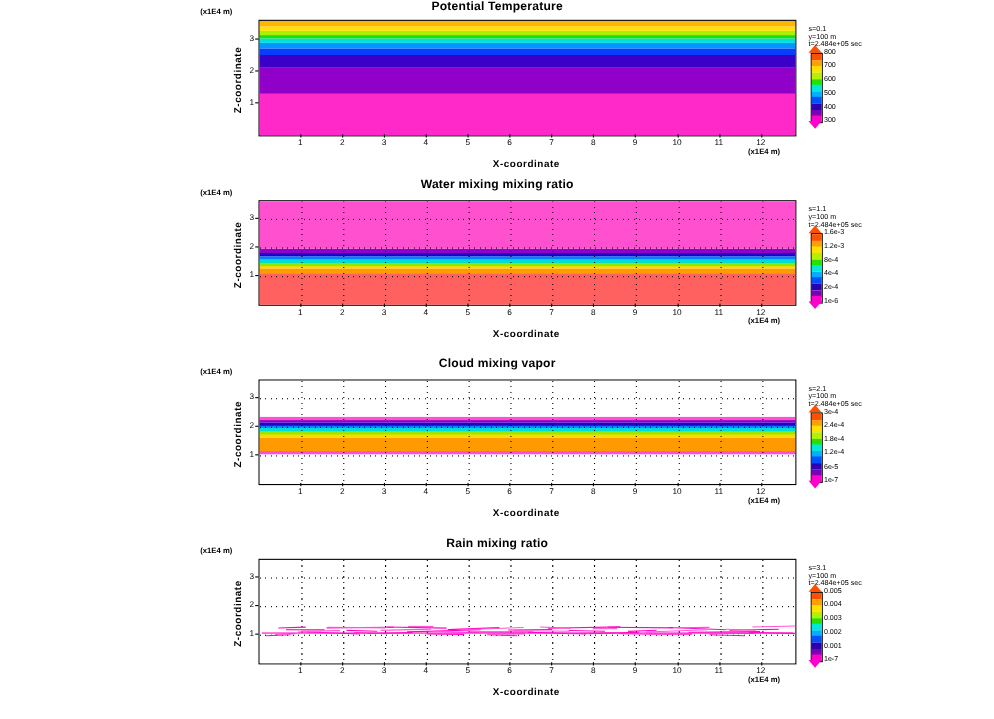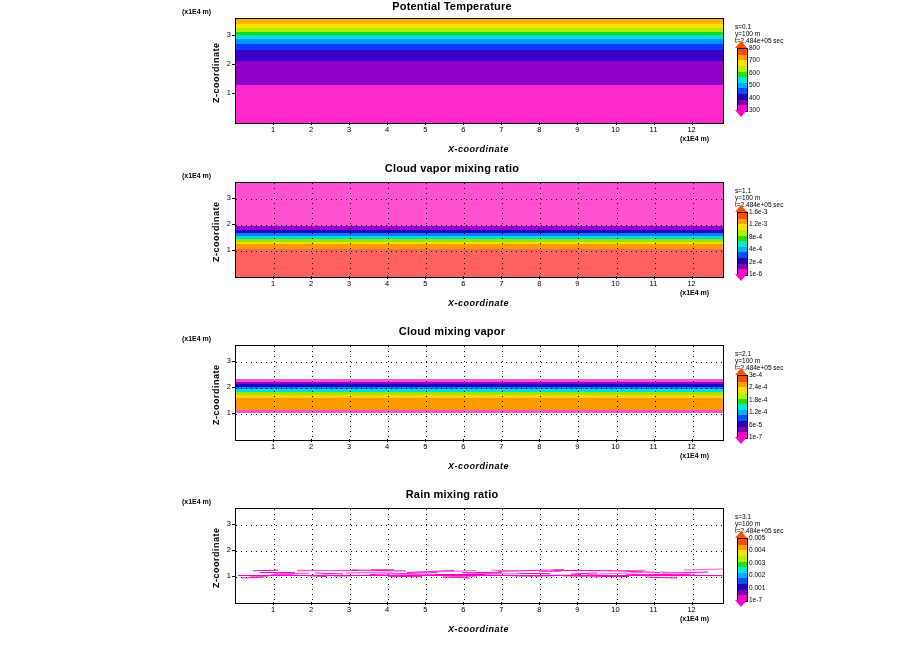--- a/index.html
+++ b/index.html
@@ -27,21 +27,21 @@
   .dotcol{position:absolute;top:0;bottom:0;width:1px;}
   .dotrow{position:absolute;left:0;right:0;height:1px;}
   .ylabel{
     position:absolute;
     font-size:9px;font-weight:bold;color:#000;
     transform:rotate(-90deg);transform-origin:0 0;
     white-space:nowrap;letter-spacing:0.5px;
   }
   .xlabel{
     position:absolute;font-size:9px;font-weight:bold;color:#000;
-    text-align:center;letter-spacing:0.5px;font-style:italic;
+    text-align:center;letter-spacing:0.5px;
   }
   .axunit{
     position:absolute;font-size:7px;font-weight:bold;color:#000;
     white-space:nowrap;
   }
   .xtick{
     position:absolute;font-size:7.5px;color:#000;text-align:center;
     width:14px;
   }
   .ytick{
@@ -135,21 +135,21 @@
       </div>
       <div class="cbarrow" style="left:735px;top:110px;border-left:6px solid transparent;border-right:6px solid transparent;border-top:7px solid #ff00cc;"></div>
       <div class="cblab" style="left:749px;top:44.0px;">800</div>
       <div class="cblab" style="left:749px;top:56.4px;">700</div>
       <div class="cblab" style="left:749px;top:68.8px;">600</div>
       <div class="cblab" style="left:749px;top:81.2px;">500</div>
       <div class="cblab" style="left:749px;top:93.6px;">400</div>
       <div class="cblab" style="left:749px;top:106.0px;">300</div>
     </div>
     <div class="panel" style="top:0;">
-      <div class="title" style="top:162px;">Cloud vapor mixing ratio</div>
+      <div class="title" style="top:162px;">Water mixing mixing ratio</div>
       <div class="axunit" style="left:182px;top:172px;">(x1E4 m)</div>
       <div class="plotbox" style="left:235px;top:182px;width:487px;height:94px;">
         <div class="bands">
           <div class="band" style="top:65.28px;height:29.32px;background:#ff6060;"></div>
           <div class="band" style="top:60.58px;height:5.30px;background:#ff9a00;"></div>
           <div class="band" style="top:57.97px;height:3.21px;background:#ffd800;"></div>
           <div class="band" style="top:55.36px;height:3.21px;background:#90e800;"></div>
           <div class="band" style="top:52.74px;height:3.21px;background:#00dcdc;"></div>
           <div class="band" style="top:49.61px;height:3.73px;background:#0080ff;"></div>
           <div class="band" style="top:45.96px;height:4.26px;background:#2000c8;"></div>

